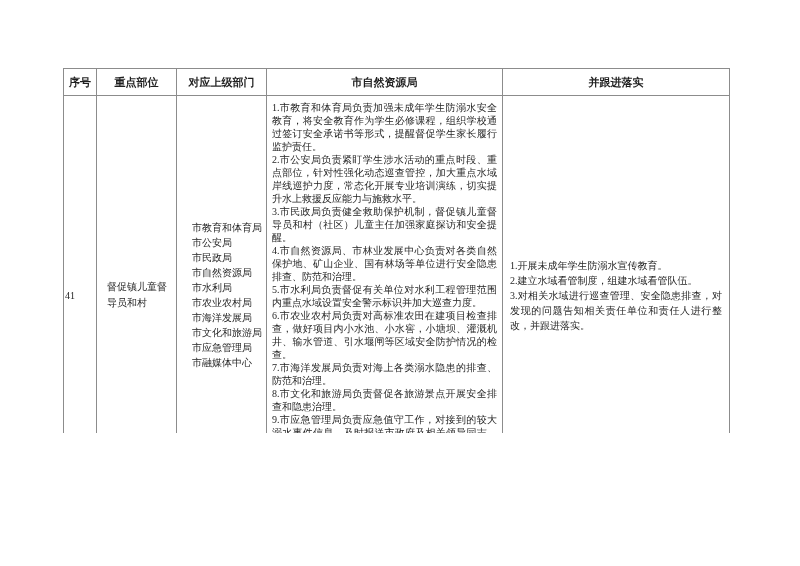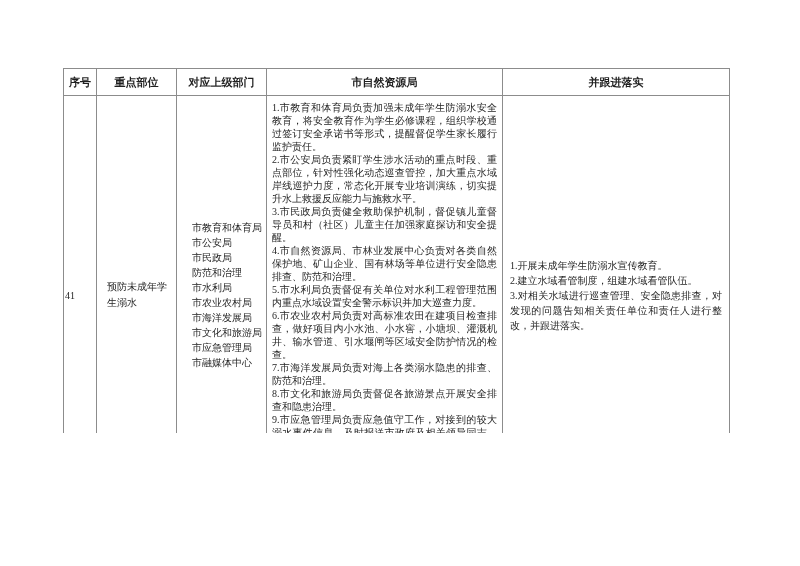--- a/index.html
+++ b/index.html
@@ -103,25 +103,25 @@
         <th>序号</th>
         <th>重点部位</th>
         <th>对应上级部门</th>
         <th>市自然资源局</th>
         <th>并跟进落实</th>
       </tr>
     </thead>
     <tbody>
       <tr class="body-row">
         <td class="c-index">41</td>
-        <td class="c-name">预防未成年学生溺水</td>
+        <td class="c-name">督促镇儿童督导员和村</td>
         <td class="c-depts">市教育和体育局
 市公安局
 市民政局
-防范和治理
+市自然资源局
 市水利局
 市农业农村局
 市海洋发展局
 市文化和旅游局
 市应急管理局
 市融媒体中心</td>
         <td class="c-duties">1.市教育和体育局负责加强未成年学生防溺水安全教育，将安全教育作为学生必修课程，组织学校通过签订安全承诺书等形式，提醒督促学生家长履行监护责任。
 2.市公安局负责紧盯学生涉水活动的重点时段、重点部位，针对性强化动态巡查管控，加大重点水域岸线巡护力度，常态化开展专业培训演练，切实提升水上救援反应能力与施救水平。
 3.市民政局负责健全救助保护机制，督促镇儿童督导员和村（社区）儿童主任加强家庭探访和安全提醒。
 4.市自然资源局、市林业发展中心负责对各类自然保护地、矿山企业、国有林场等单位进行安全隐患排查、防范和治理。

